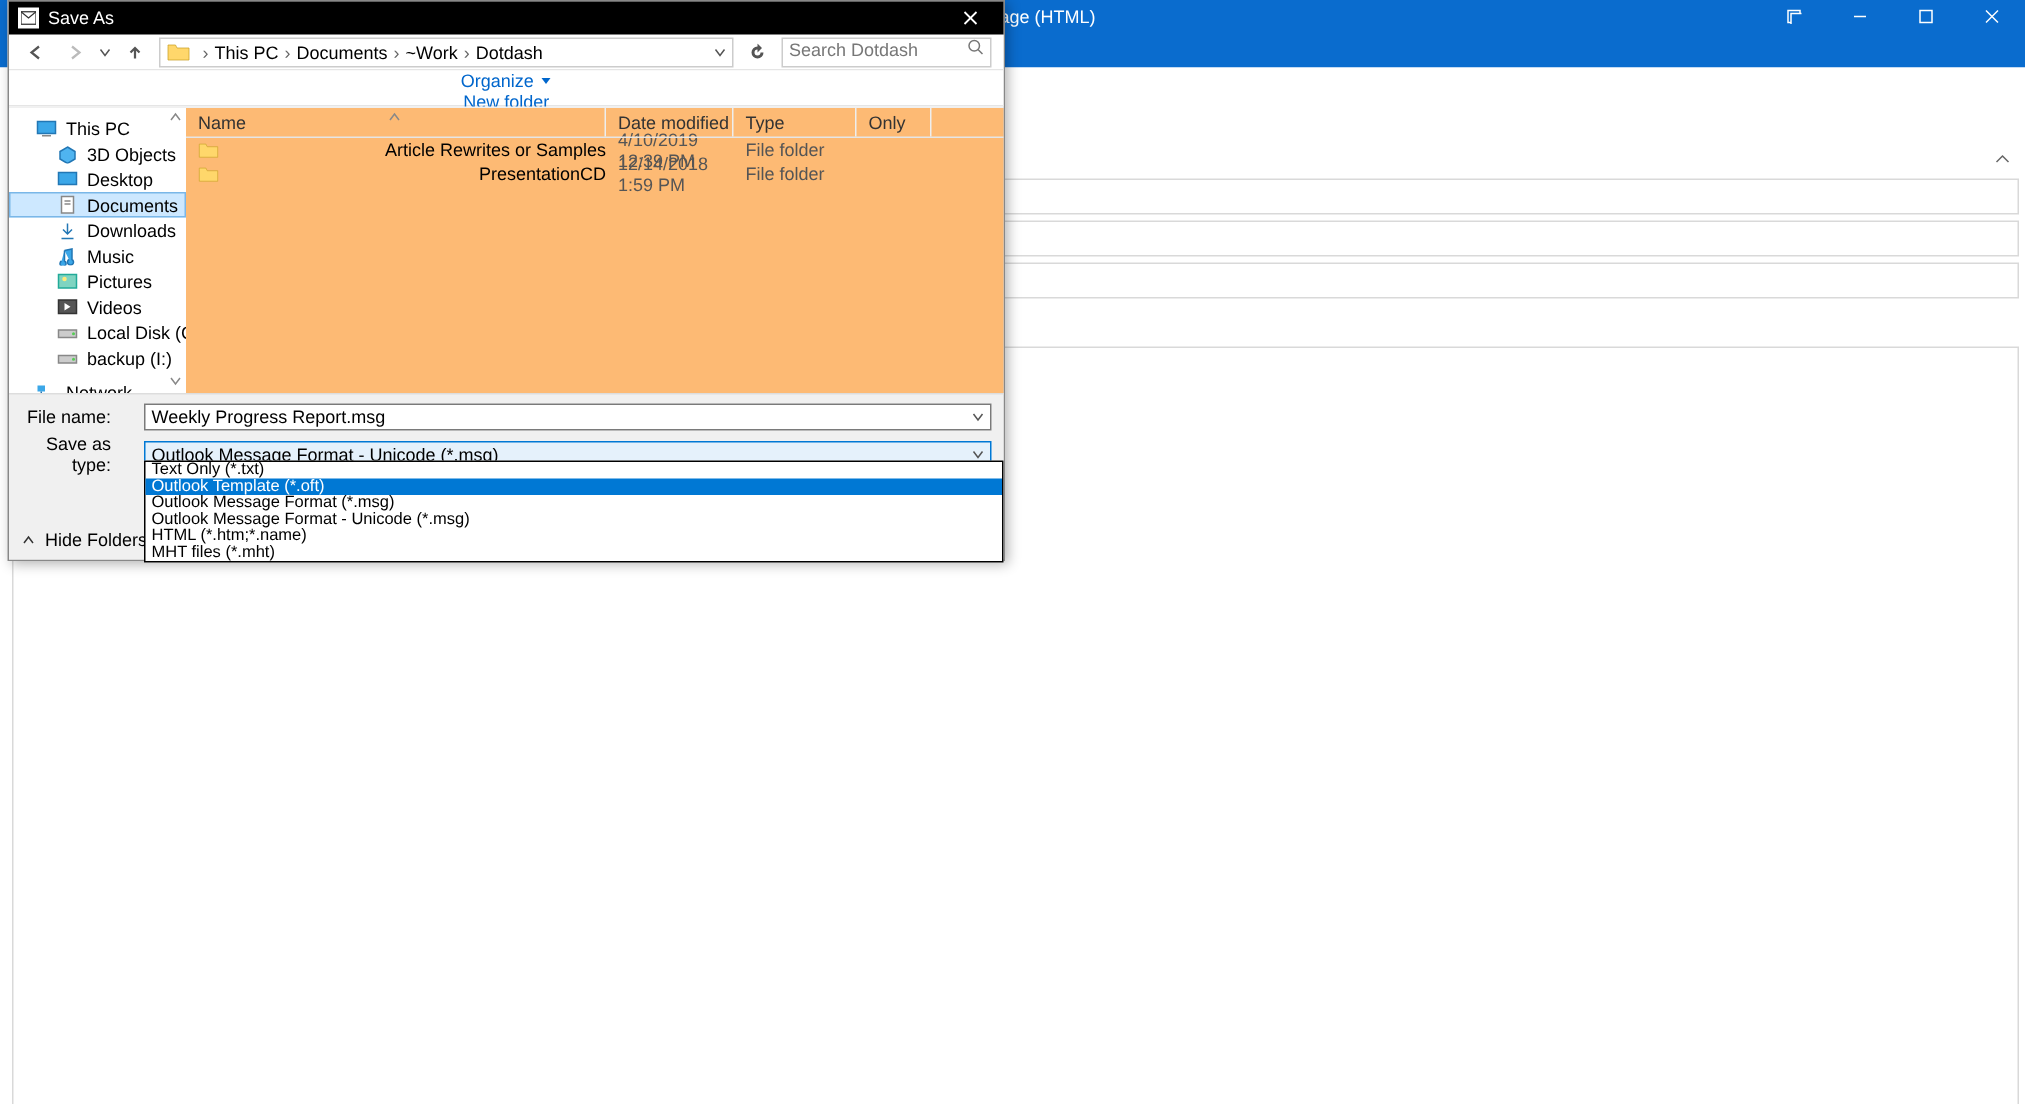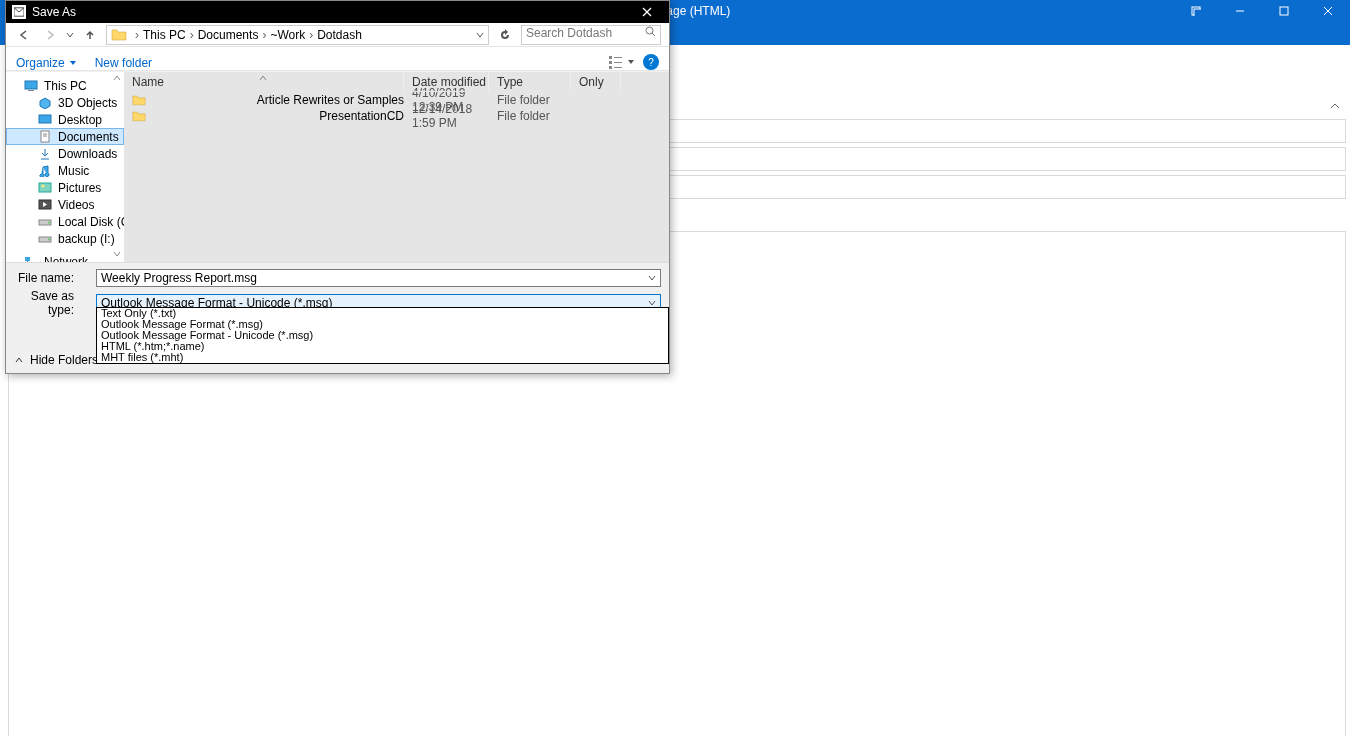--- a/index.html
+++ b/index.html
@@ -35,36 +35,36 @@
 .dropcaret svg{width:8px;height:8px;stroke:#555;fill:none;}
 .breadcrumb { flex: 1; height: 20px; border: 1px solid #ccc; display: flex; align-items: center; font-size: 12px; background:#fff; }
 .breadcrumb .foldericon { width: 18px; height: 18px; margin: 0 3px; display:flex;align-items:center;justify-content:center;}
 .breadcrumb .sep { margin: 0 4px; color: #666; }
 .breadcrumb .seg { white-space: nowrap; }
 .breadcrumb .dcaret{ margin-left:auto; margin-right:4px;}
 .refresh { width: 20px; height: 20px; display:flex;align-items:center;justify-content:center;}
 .searchbox { width: 140px; height: 20px; border: 1px solid #ccc; display: flex; align-items: flex-start; padding: 0 4px; color: #777; position:relative; }
 .searchbox .sicon { position:absolute; right:4px; }
 
-.toolbar { height: 24px; background: #fff; display: flex; align-items: flex-end; padding: 0 10px; gap: 18px; border-bottom:1px solid #e5e5e5;}
+.toolbar { height: 24px; background: #fff; display: flex; align-items: center; padding: 0 10px; border-bottom:1px solid #e5e5e5;flex-direction:column;}
 .toolbar .org { color: #0066cc; display:flex; align-items:center; gap:4px;}
 .toolbar .right { margin-left: auto; display: flex; align-items: center; gap: 8px; }
 .viewbtn{display:flex;align-items:center;gap:2px;}
 .helpbtn { width: 16px; height: 16px; border-radius: 50%; background: #0078d4; color: #fff; display: flex; align-items: center; justify-content: center; font-size: 10px; }
 
 .explorerbody { flex: 1; display: flex; min-height: 0; position: relative; border-top:1px solid #f0f0f0;}
 .navpane { width: 118px; background: #fff; overflow: hidden; position: relative; }
 .navpane .collapse-up{position:absolute;top:0;right:2px;}
 .navpane .collapse-dn{position:absolute;bottom:0;right:2px;}
 .navitem { height: 17px; display: flex; align-items: center; padding-left: 18px; gap: 6px; font-size: 12px; cursor: default; white-space: nowrap;}
 .navitem.indent { padding-left: 32px; }
 .navitem.selected { background: #cde8ff; border:1px solid #7ab7e8; padding-left:31px;}
 .navitem .nicon { width: 14px; height: 14px; display:flex;align-items:center;justify-content:center;}
 
-.filelist { flex: 1; background: #e5e5e5; position: relative; }
+.filelist { flex: 1; background: #fdba74; position: relative; }
 .listhdr { height: 20px; display: flex; align-items: center; border-bottom: 1px solid #e5e5e5; font-size: 12px; color: #333; position:relative;}
 .listhdr .col { padding-left: 8px; border-right: 1px solid #eee; height:100%; display:flex; align-items:center;}
 .col-name { width: 280px; }
 .col-date { width: 85px; }
 .col-type { width: 82px; }
 .col-size { width: 50px; }
 .sortcaret{position:absolute; left:135px; top:-2px;}
 .listrow { height: 16px; display: flex; align-items: center; font-size: 12px; }
 .listrow .fcol { padding-left: 8px; }
 .fname { width: 280px; display: flex; align-items: center; gap: 6px; justify-content: space-between; }
@@ -389,18 +389,19 @@
     <div class="hidefolders">
       <svg width="10" height="10">
           <path d="M2 7 L5 3 L8 7" stroke="#333" fill="none"></path>
         </svg>
       <span>Hide Folders</span>
     </div>
   </div>
 
   <div class="dropdown">
     <div class="opt">Text Only (*.txt)</div>
+    <div class="opt highlight">Outlook Template (*.oft)</div>
     <div class="opt">Outlook Message Format (*.msg)</div>
     <div class="opt">Outlook Message Format - Unicode (*.msg)</div>
     <div class="opt">HTML (*.htm;*.name)</div>
     <div class="opt">MHT files (*.mht)</div>
   </div>
 </div>
 
 </body></html>

